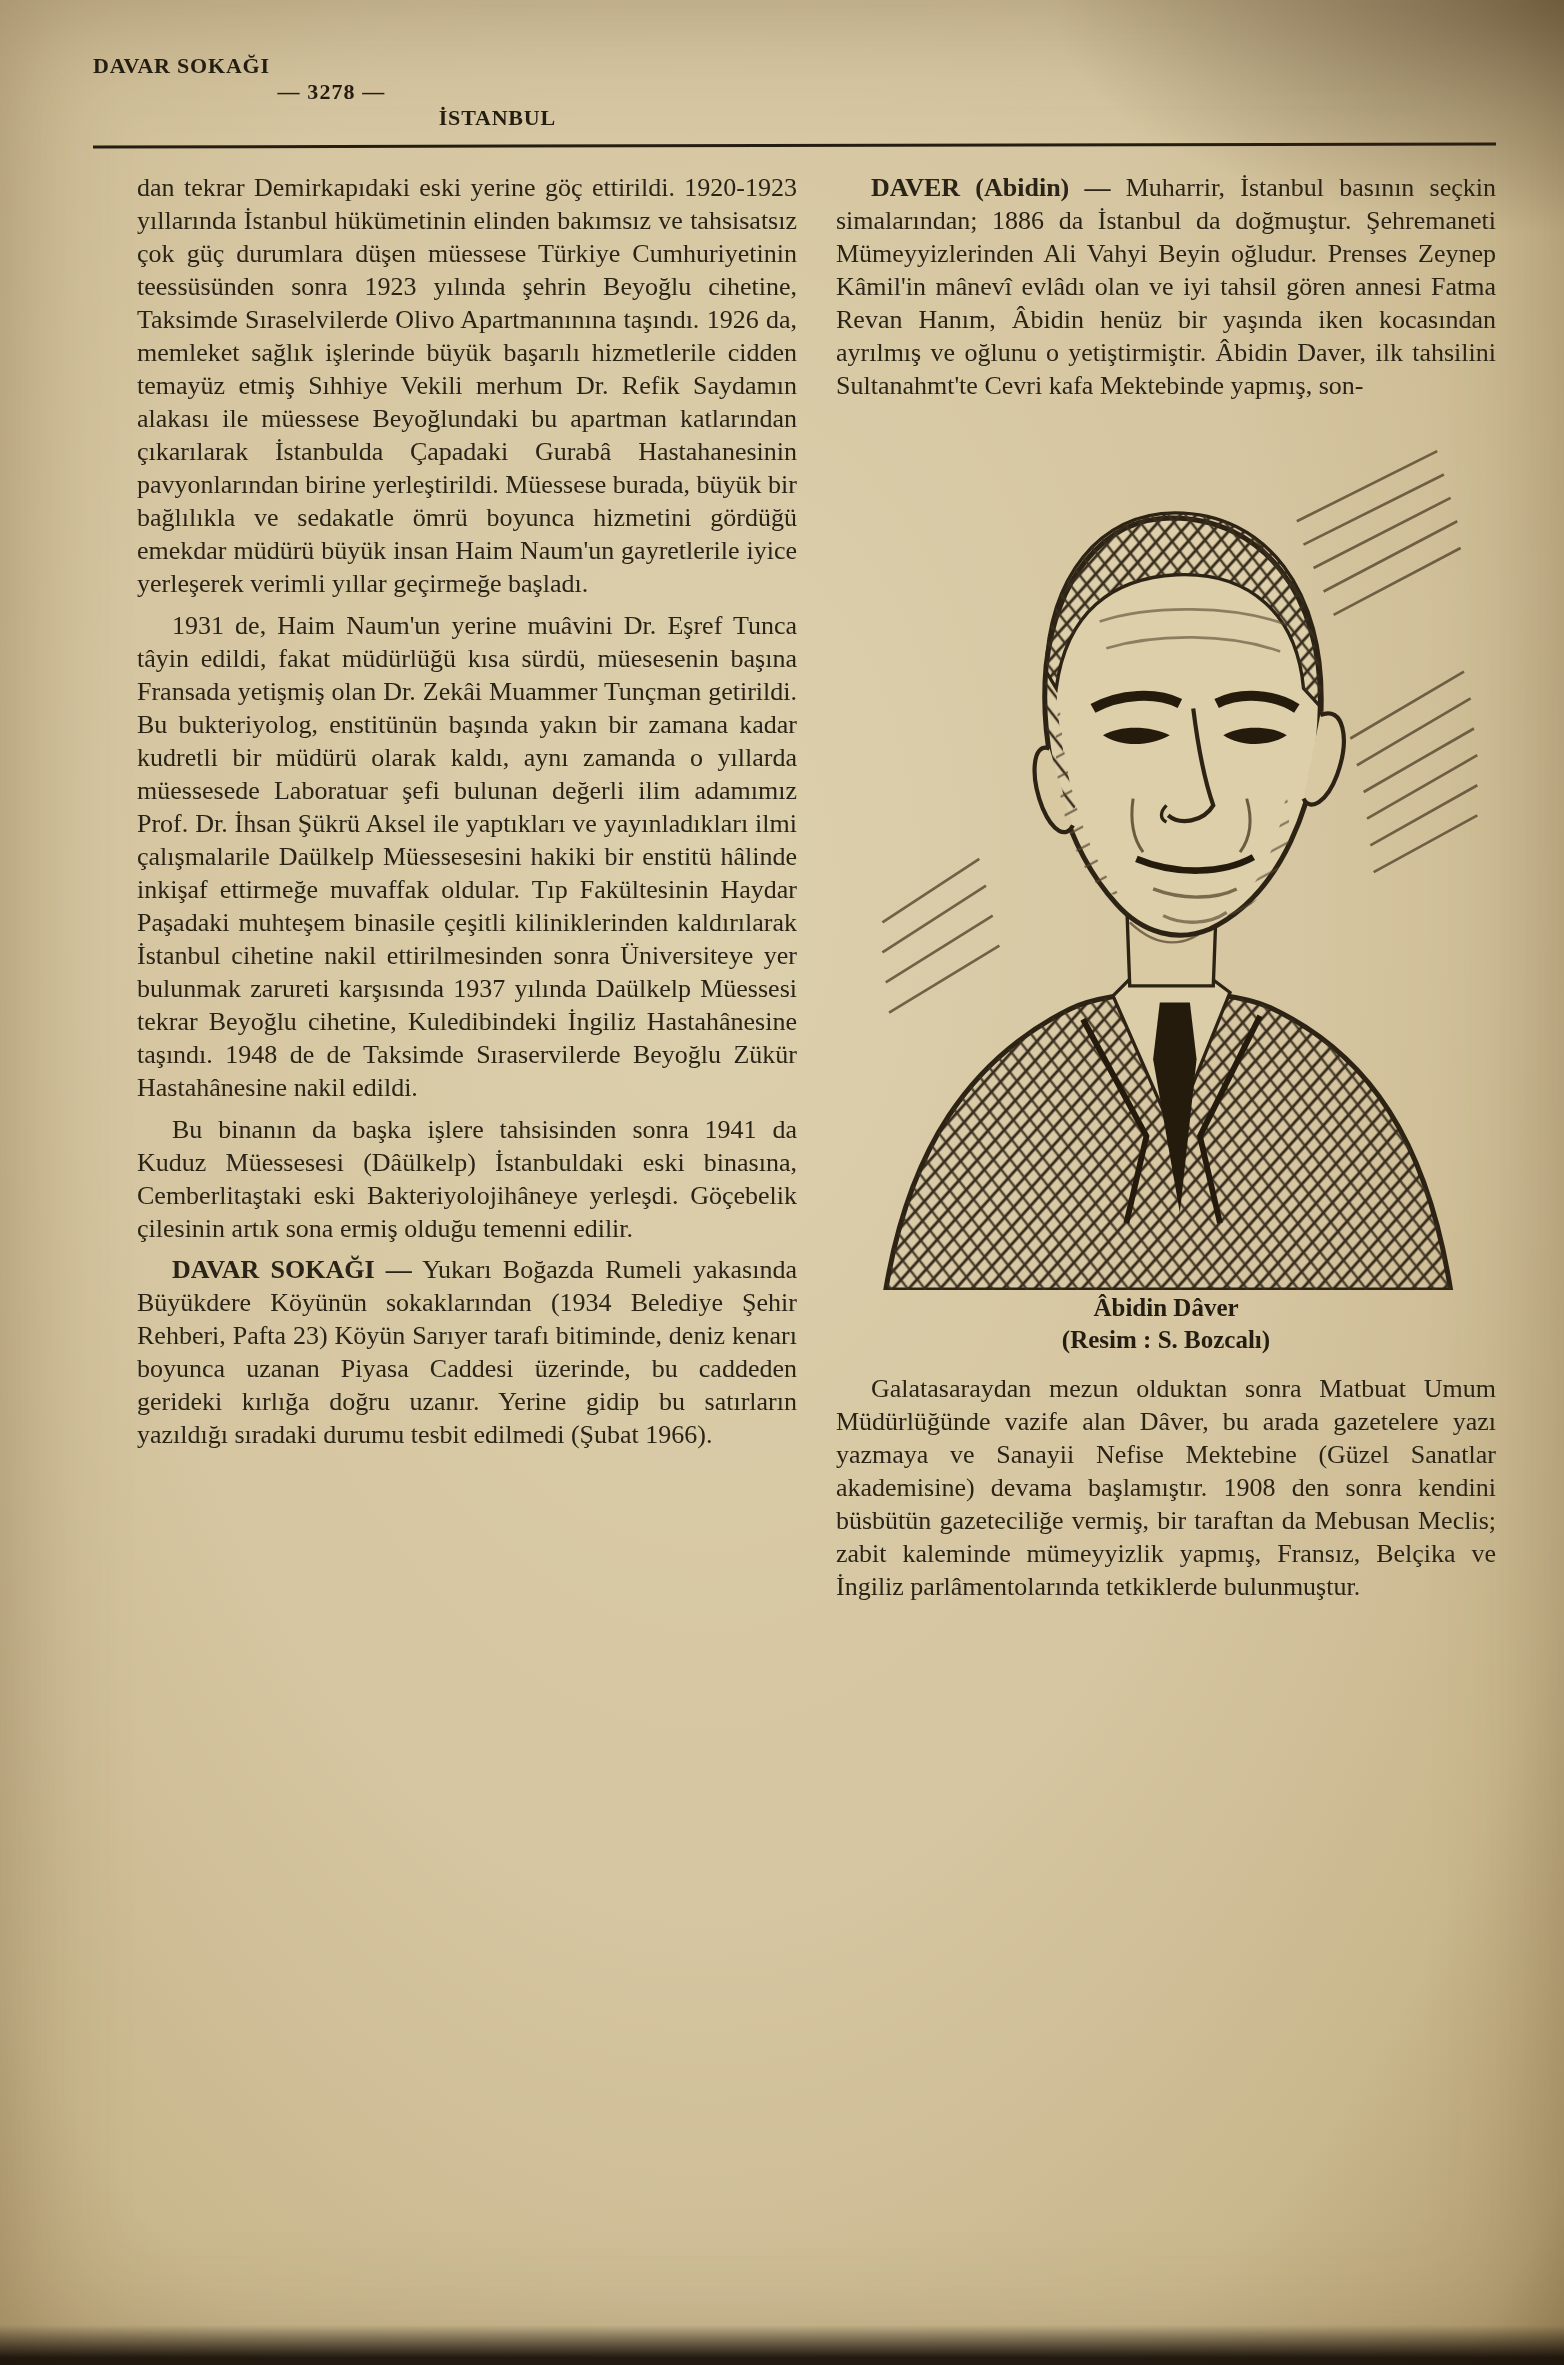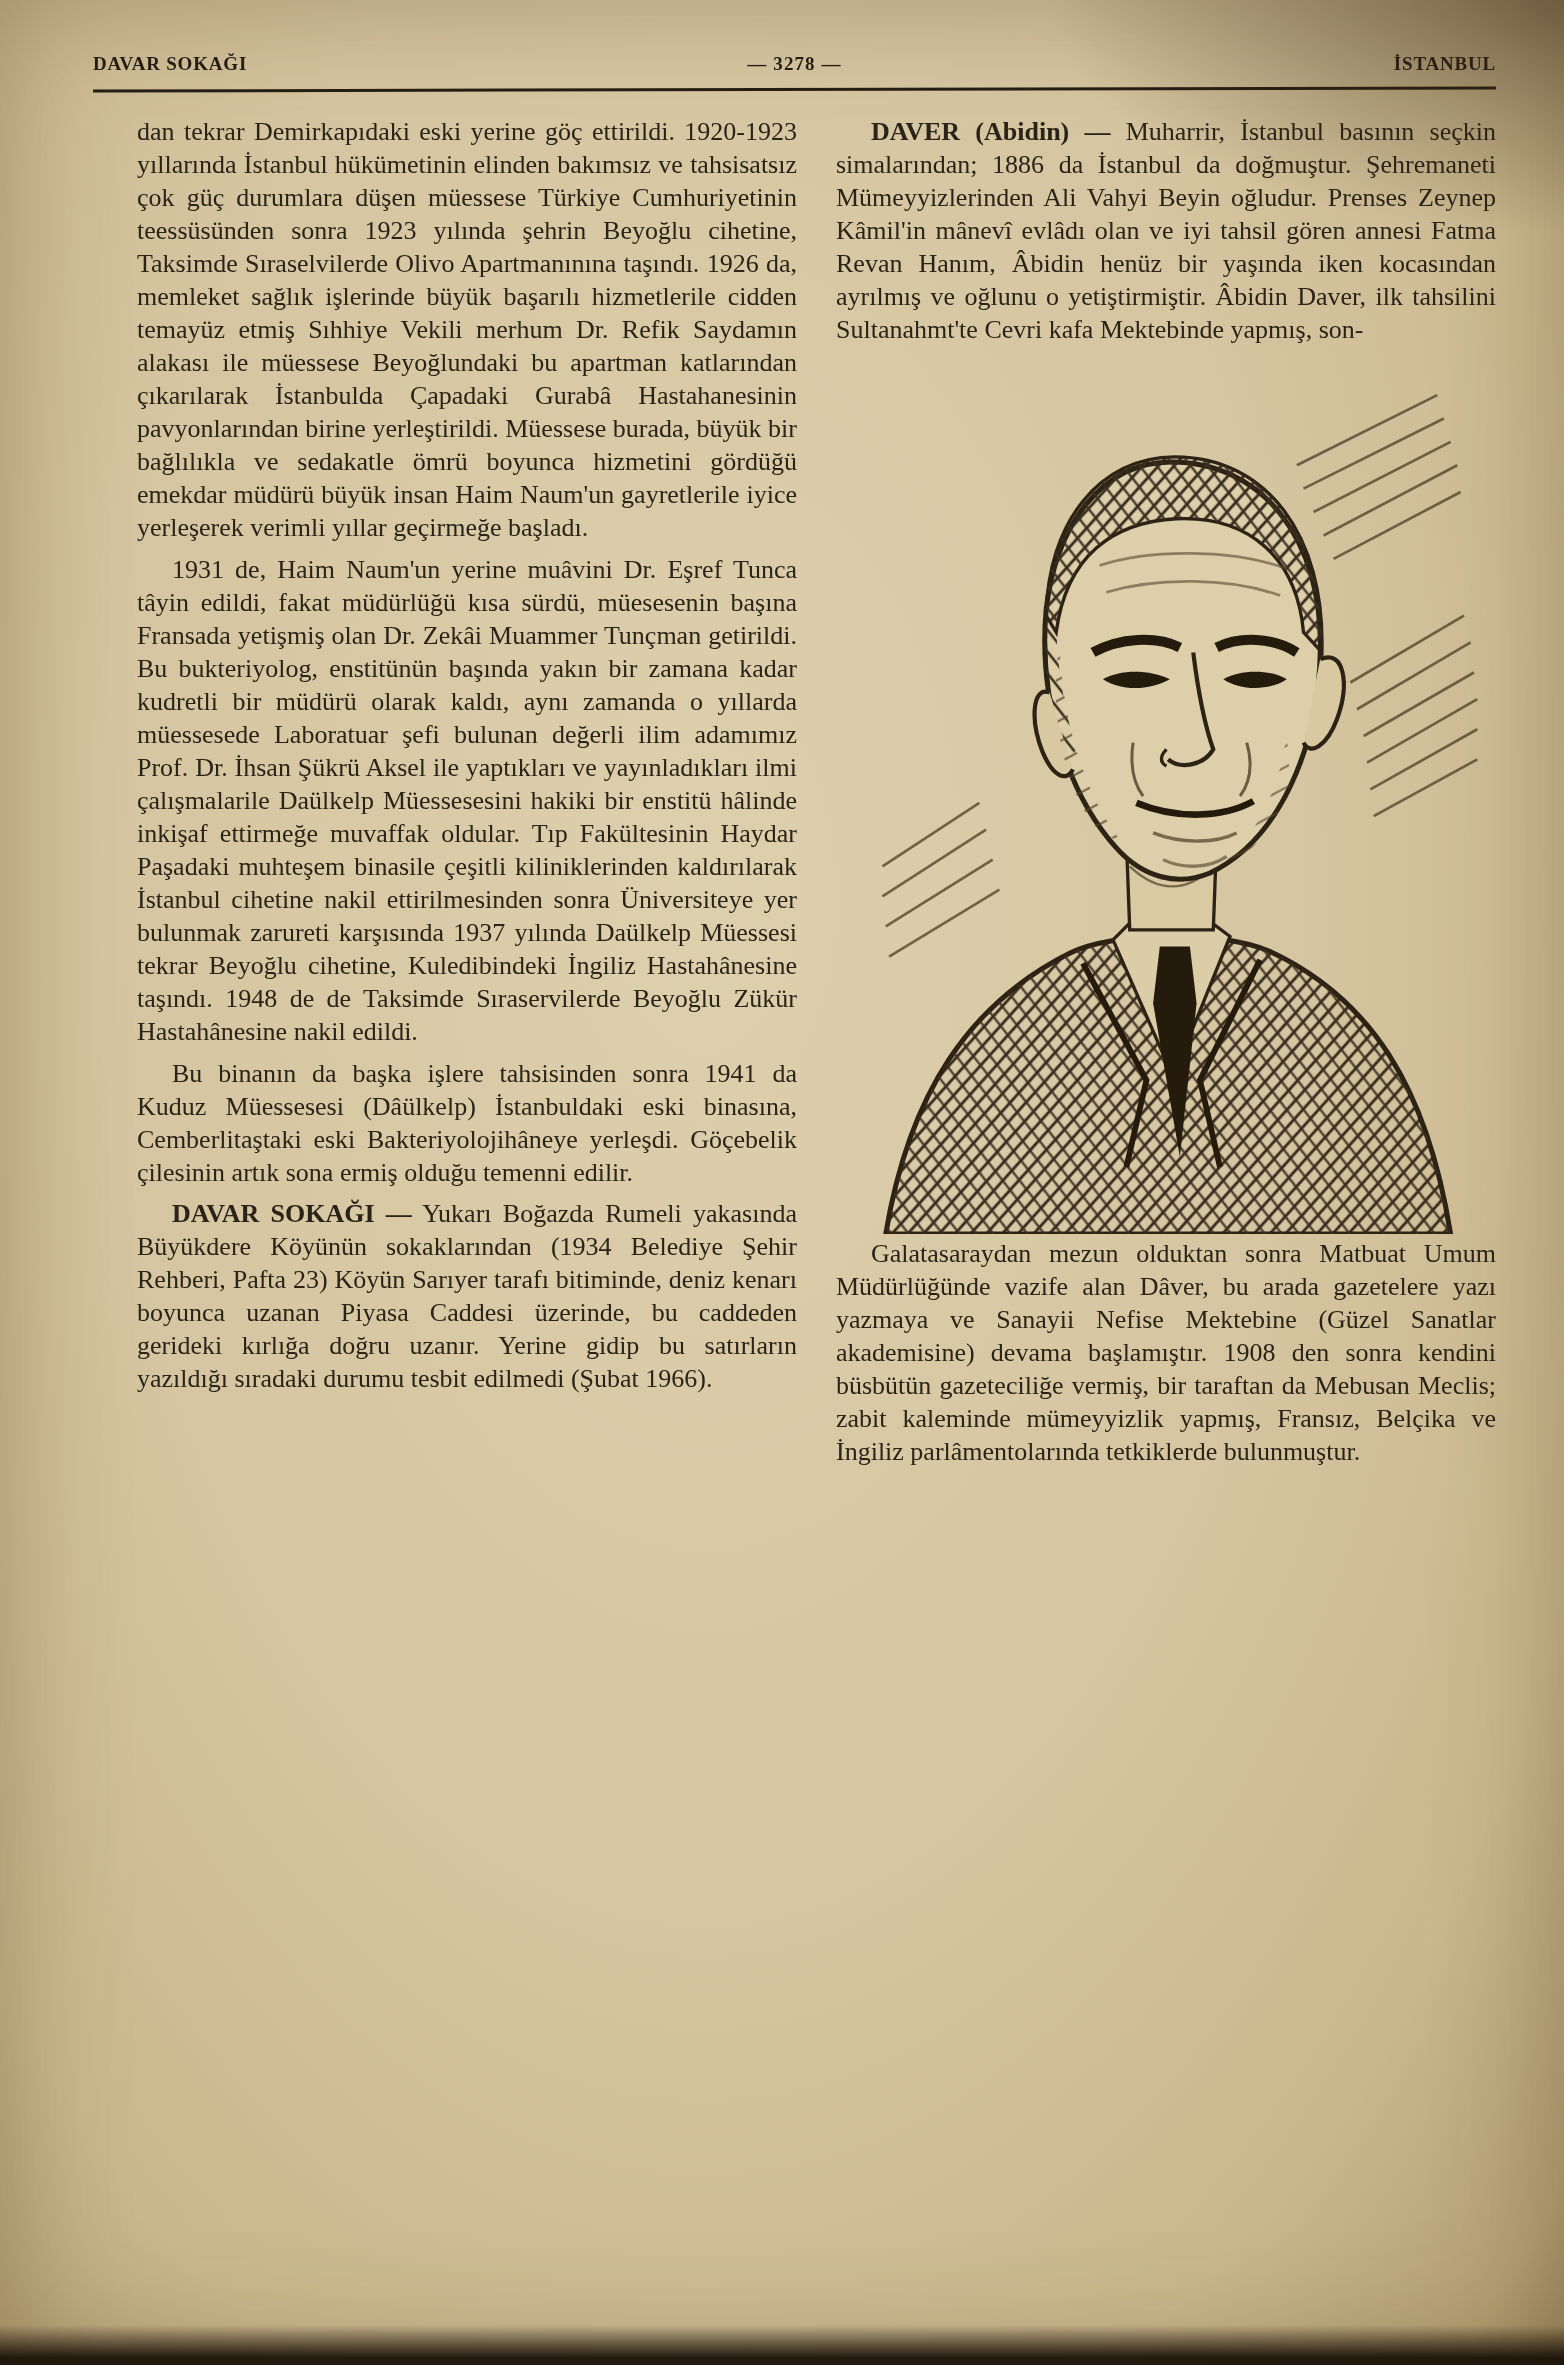--- a/index.html
+++ b/index.html
@@ -20,22 +20,23 @@
     pointer-events:none; z-index:5;
   }
   .page::after { 
     content:""; position:absolute; left:0; right:0; bottom:0; height:41px;
     background: linear-gradient(to bottom, rgba(30,20,10,0), rgba(22,14,7,.92) 80%);
     pointer-events:none; z-index:5;
   }
   .inner { position:relative; padding:53px 69px 0 93px; }
   .header-row {
     display:flex; align-items:baseline;
-    font-weight:bold; font-size:19px; letter-spacing:0.8px;
+    font-weight:bold; font-size:22px; letter-spacing:0.8px;
     color:#241d12;
+    flex-direction:column;
   }
   .header-left  { width:33%; text-align:left; }
   .header-center{ width:34%; text-align:center; letter-spacing:1.1px; }
   .header-right { width:33%; text-align:right; }
   .rule { border-bottom:3.3px solid #241d12; margin-top:13px; transform:rotate(-0.12deg); }
   .columns { display:flex; gap:39px; margin-top:24px;margin-left:44px; }
   .col { flex:1 1 0; font-size:26px; line-height:33px; text-align:justify; color:#2a2418; }
   p.para { margin-bottom:8.8px; }
   p.indent { text-indent:35px; }
   .lead { font-weight:bold; }
@@ -129,20 +130,24 @@
             <path d="M172,262 C196,272 224,271 242,261" fill="none" stroke="#241b0d" stroke-width="4"></path>
             <path d="M182,280 C200,287 220,286 232,280" fill="none" stroke="#4e3e26" stroke-width="2" opacity="0.7"></path>
             <path d="M188,296 C200,302 216,301 226,294" fill="none" stroke="#4e3e26" stroke-width="2" opacity="0.6"></path>
 
             <path d="M150,120 C180,110 230,110 262,122" stroke="#5a4830" stroke-width="1.6" fill="none" opacity="0.6"></path>
             <path d="M154,136 C184,127 228,127 258,138" stroke="#5a4830" stroke-width="1.6" fill="none" opacity="0.6"></path>
 
             <path d="M126,168 C128,216 142,258 162,284 C150,284 138,268 130,240 C123,214 122,188 126,168 Z" fill="url(#hC)" opacity="0.8"></path>
             <path d="M262,220 C258,254 244,280 226,296 C242,294 256,276 264,250 Z" fill="url(#hC)" opacity="0.7"></path>
           </svg>
+          <figcaption class="caption">
+            <div>Âbidin Dâver</div>
+            <div>(Resim : S. Bozcalı)</div>
+          </figcaption>
         </figure>
 
         <p class="para indent"><span>Galatasaraydan mezun olduktan sonra Matbuat Umum Müdürlüğünde vazife alan Dâver, bu arada gazetelere yazı yazmaya ve Sanayii Nefise Mektebine (Güzel Sanatlar akademisine) devama başlamıştır. 1908 den sonra kendini büsbütün gazeteciliğe vermiş, bir taraftan da Mebusan Meclis; zabit kaleminde mümeyyizlik yapmış, Fransız, Belçika ve İngiliz parlâmentolarında tetkiklerde bulunmuştur.</span></p>
       </section>
 
     </div>
   </div>
 </div>
 
 

